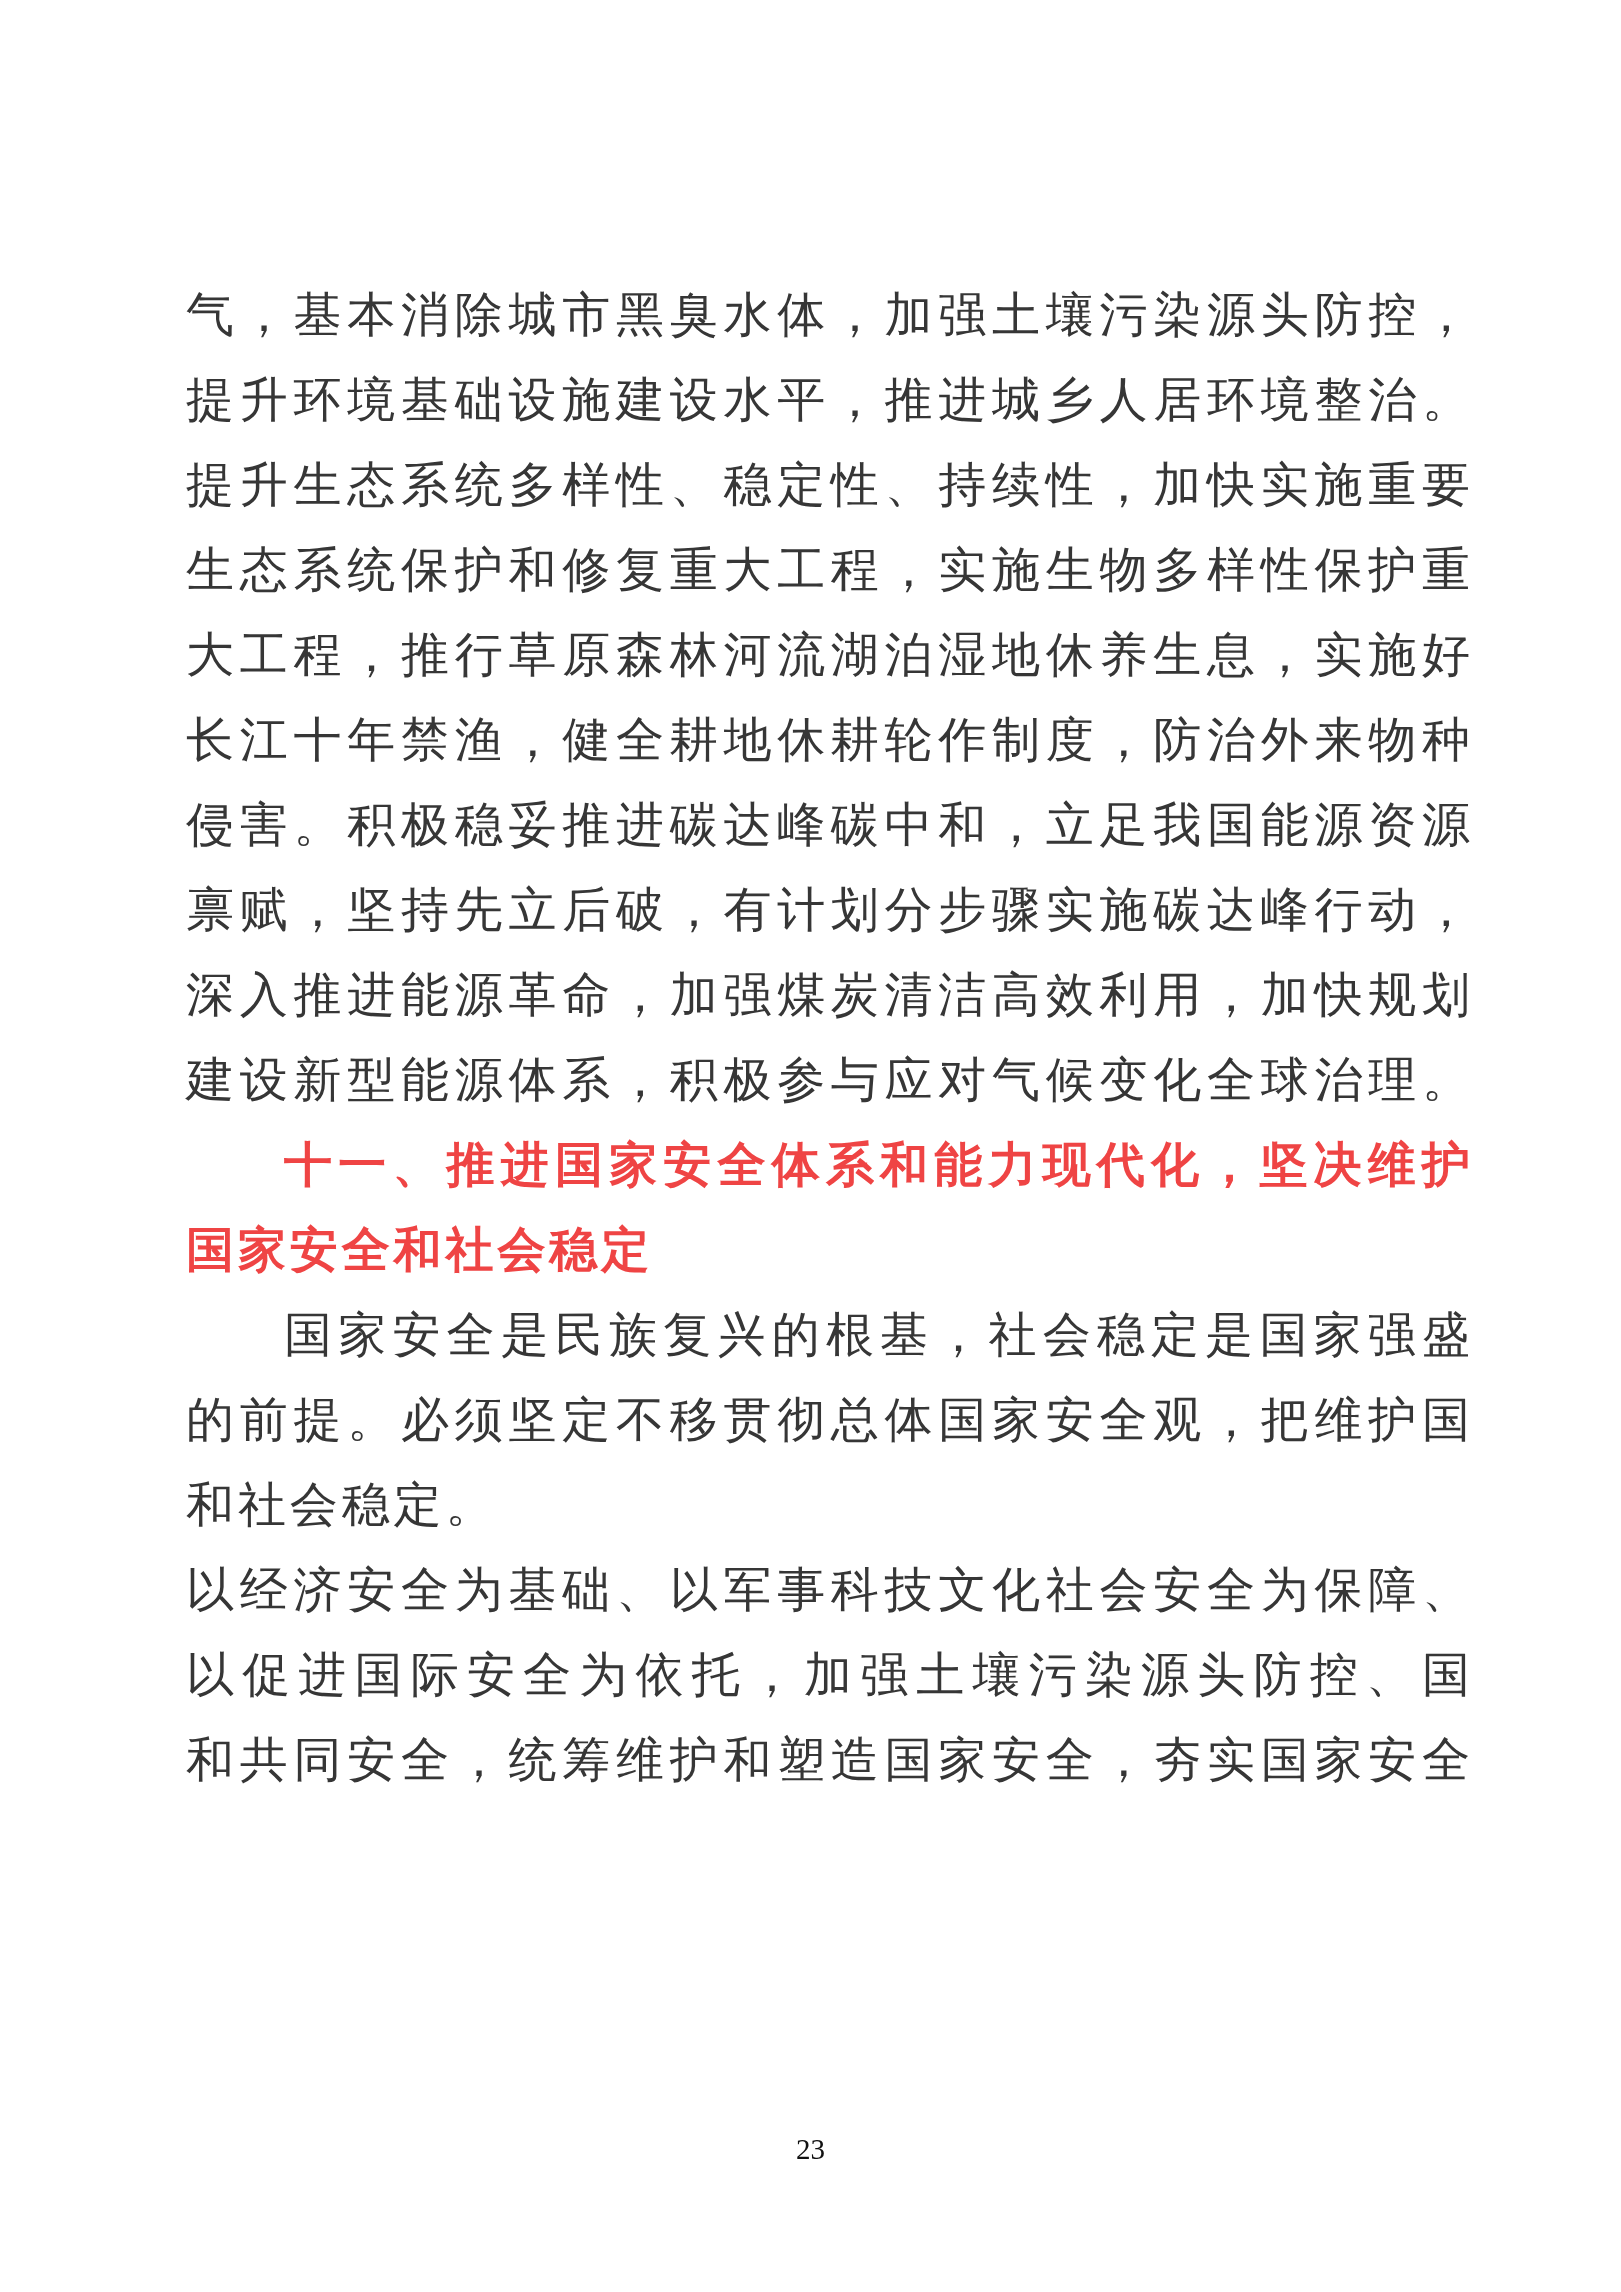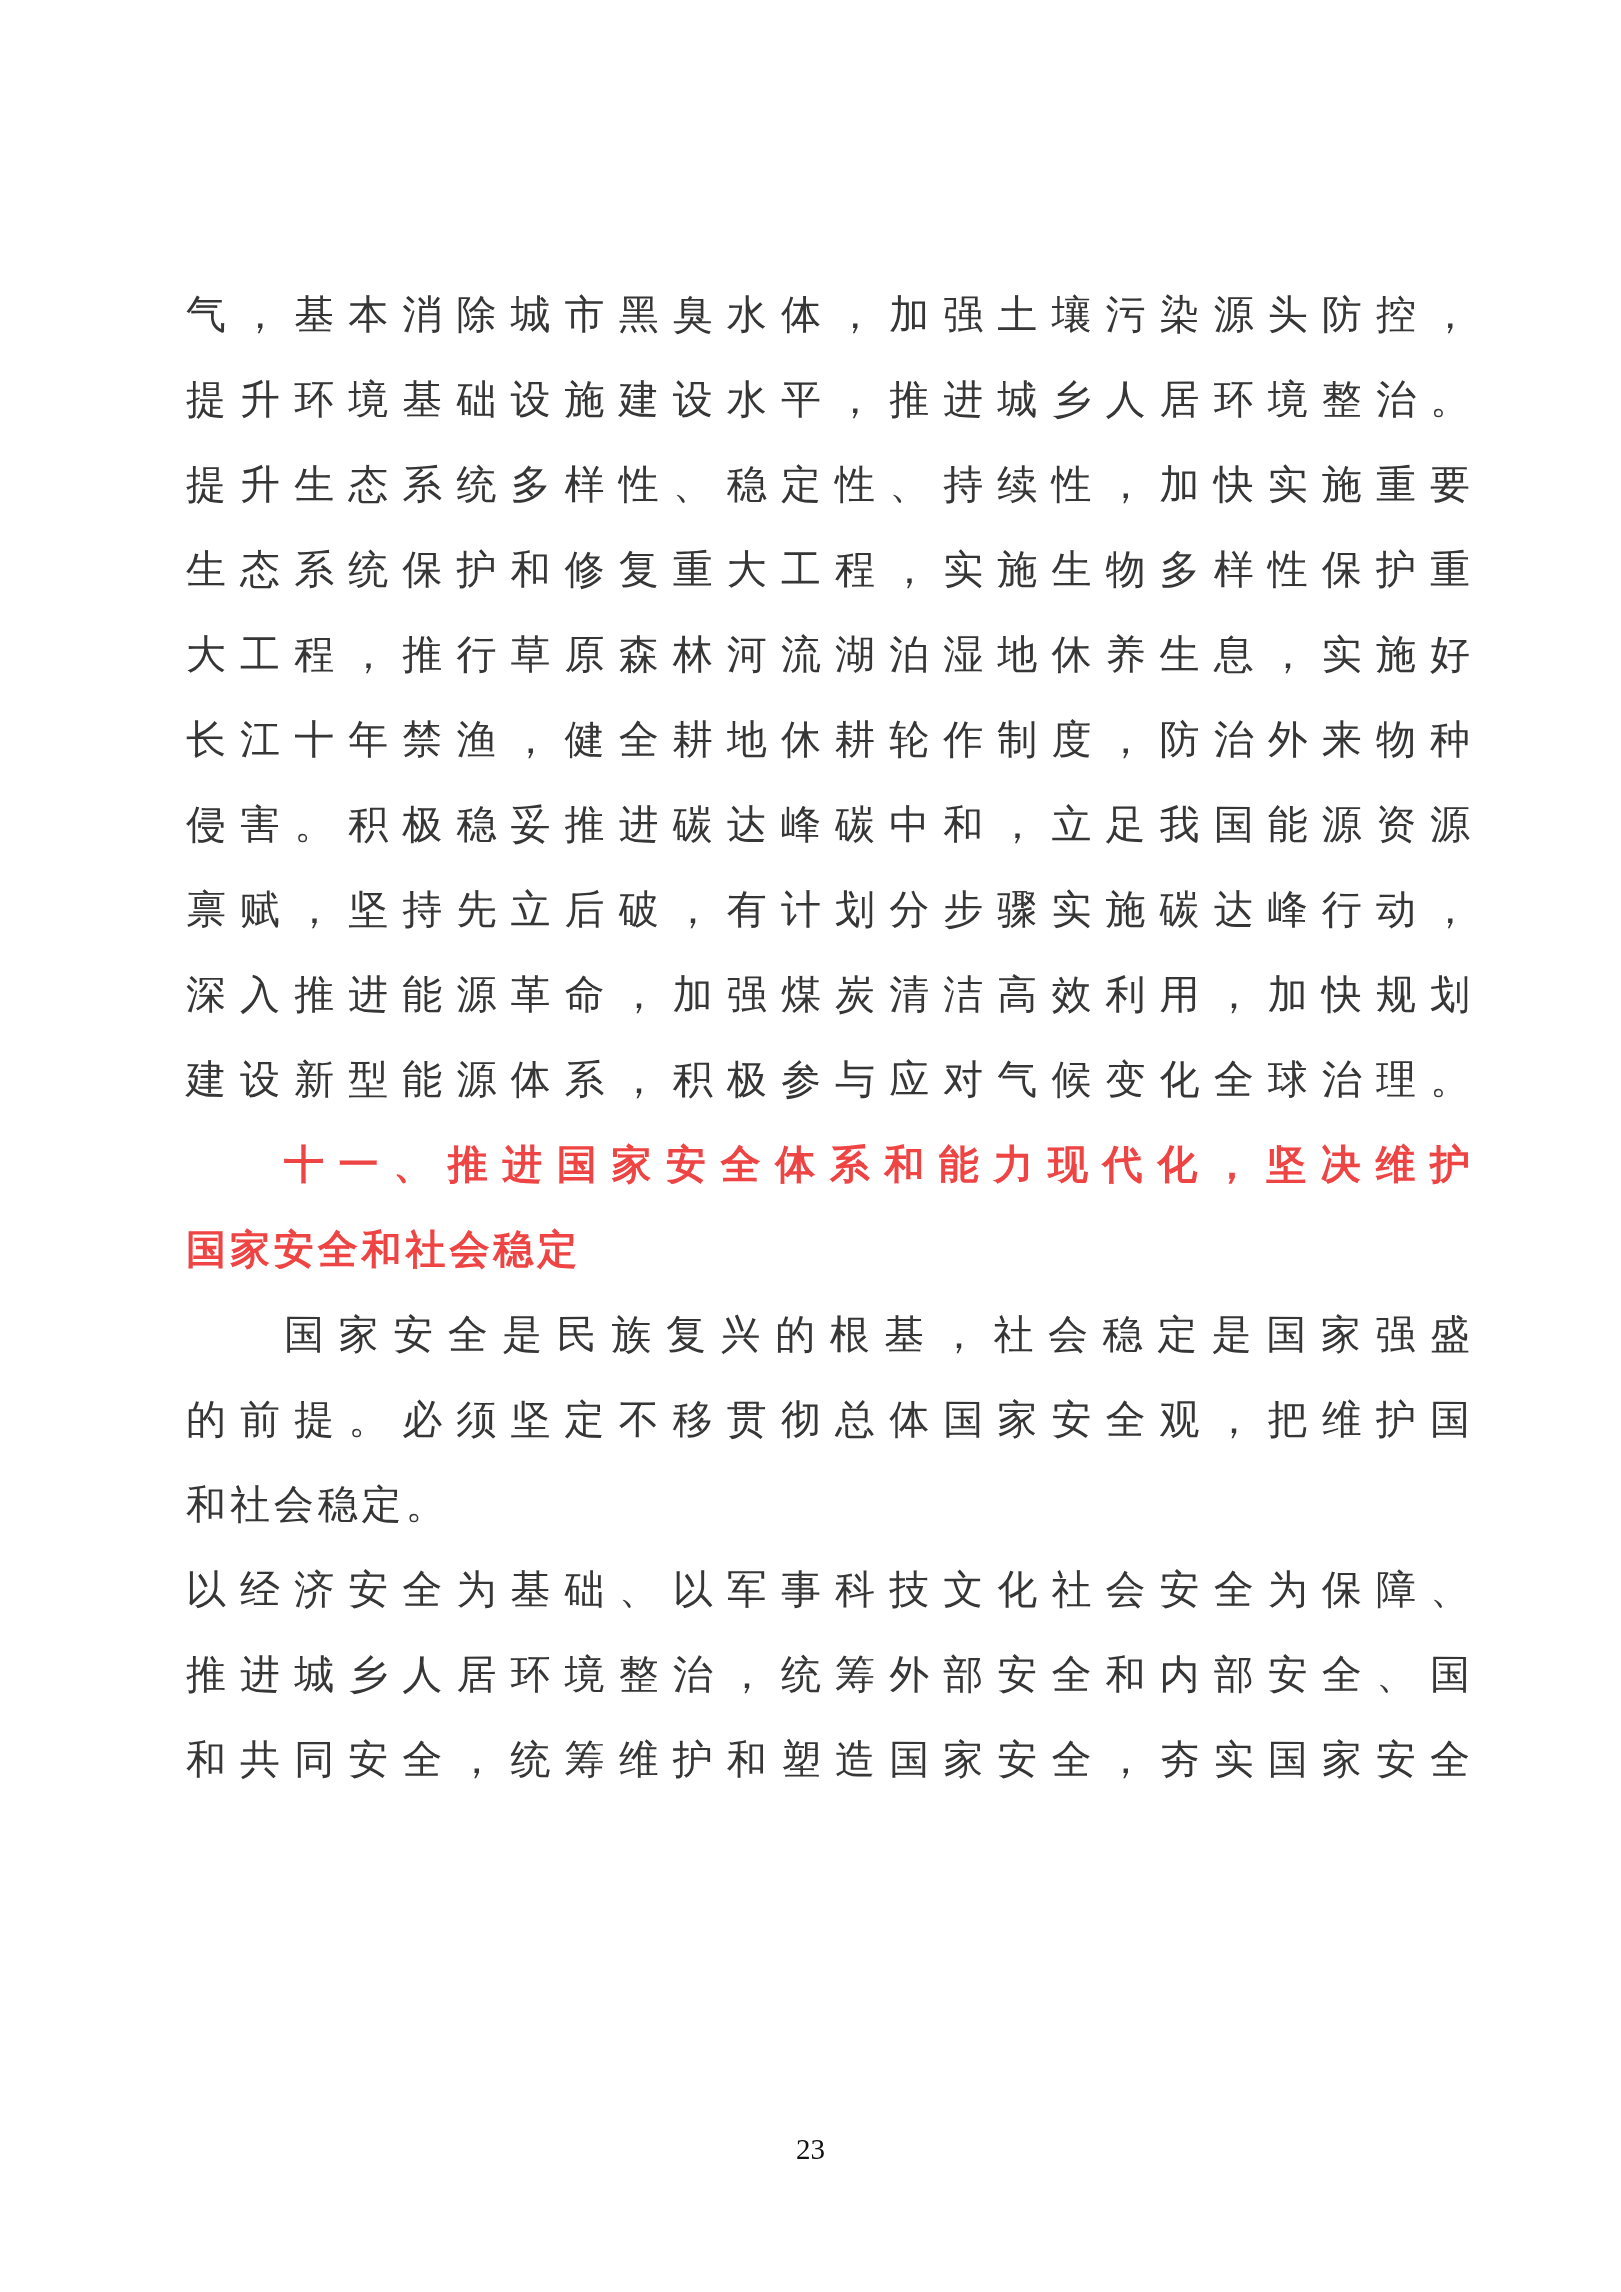--- a/index.html
+++ b/index.html
@@ -17,21 +17,21 @@
   .text-column {
     position: absolute;
     left: 186px;
     top: 272px;
     width: 1284px;
   }
   .block { margin: 0; padding: 0; }
   .line {
     font-family: "Liberation Serif", "DejaVu Serif", serif;
     font-weight: 400;
-    font-size: 40px;
+    font-size: 48px;
     line-height: 85px;
     color: #363636;
     text-align: justify;
     text-align-last: justify;
     white-space: nowrap;
   }
   .line.indent { text-indent: 98px; }
   .line.short {
     text-align: left;
     text-align-last: left;
@@ -76,19 +76,19 @@
         <div class="line indent">十一、推进国家安全体系和能力现代化，坚决维护</div>
         <div class="line short">国家安全和社会稳定</div>
       </div>
       <div class="block paragraph">
         <div class="line indent">国家安全是民族复兴的根基，社会稳定是国家强盛</div>
         <div class="line">的前提。必须坚定不移贯彻总体国家安全观，把维护国</div>
         <div class="line short">和社会稳定。</div>
       </div>
       <div class="block paragraph">
         <div class="line">以经济安全为基础、以军事科技文化社会安全为保障、</div>
-        <div class="line">推进城乡人居环境整治，统筹外部安全和内部安全、国</div>
+        <div class="line">以促进国际安全为依托，加强土壤污染源头防控、国</div>
         <div class="line">和共同安全，统筹维护和塑造国家安全，夯实国家安全</div>
       </div>
     </div>
   <div class="page-number">23</div>
 </div>
 
 
 </body></html>

